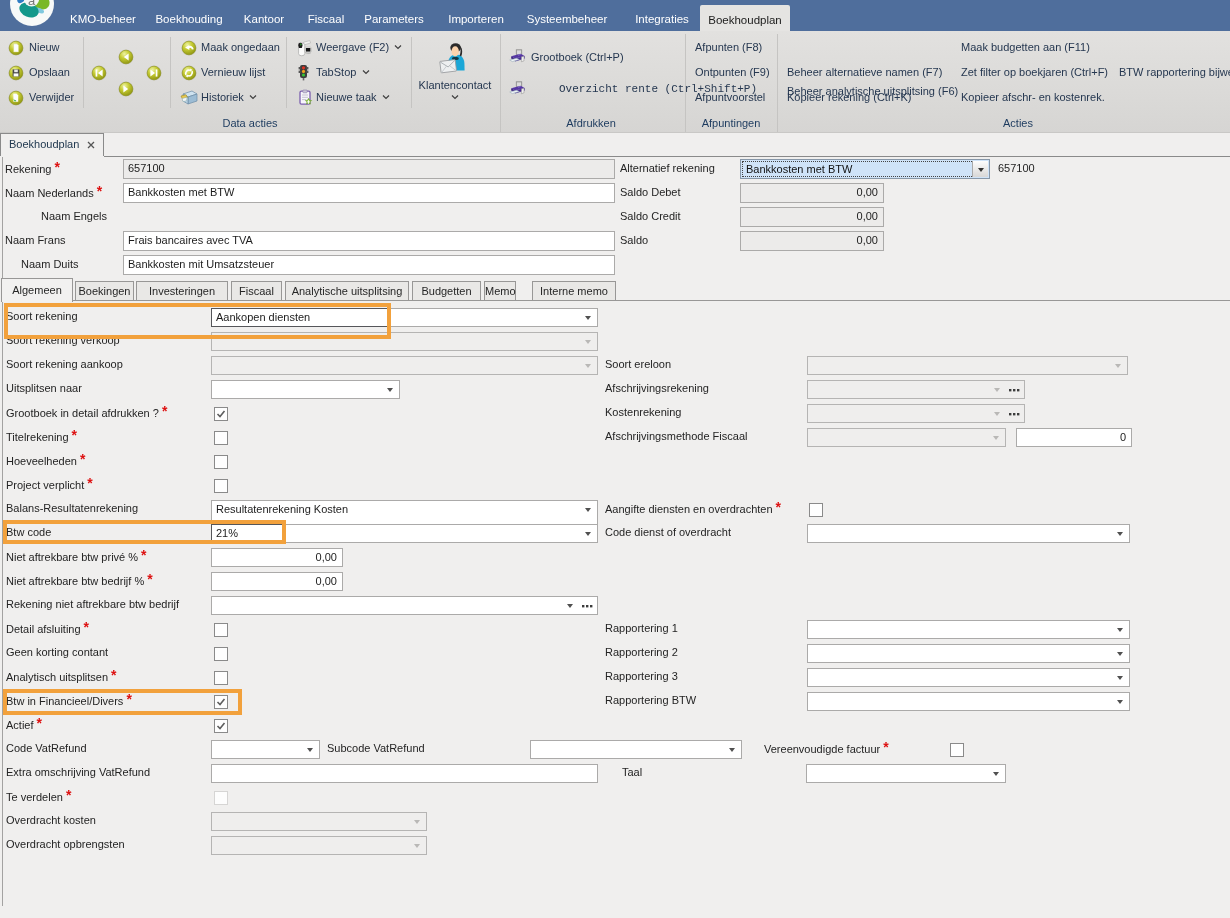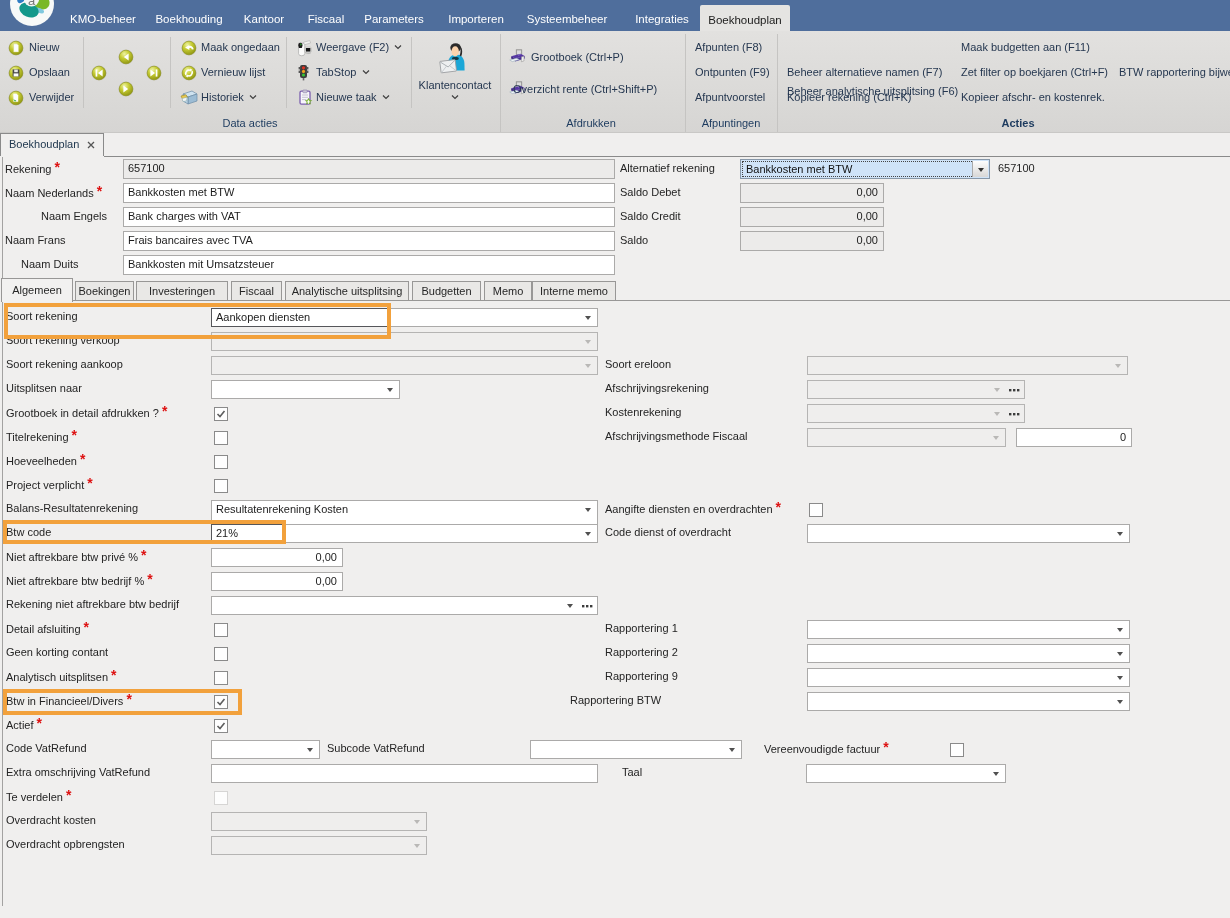--- a/index.html
+++ b/index.html
@@ -61,21 +61,21 @@
 <div class="sep" style="left:83px;top:37px;height:71px;"></div>
 <div class="sep" style="left:170px;top:37px;height:71px;"></div>
 <div class="sep" style="left:286px;top:37px;height:71px;"></div>
 <div class="sep" style="left:411px;top:37px;height:71px;"></div>
 <div class="sep" style="left:500px;top:34px;height:98px;"></div>
 <div class="sep" style="left:685px;top:34px;height:98px;"></div>
 <div class="sep" style="left:777px;top:34px;height:98px;"></div>
 <div class="gl" style="left:250px;top:117px;transform:translateX(-50%);color:#1c3a5e;">Data acties</div>
 <div class="gl" style="left:591px;top:117px;transform:translateX(-50%);color:#1c3a5e;">Afdrukken</div>
 <div class="gl" style="left:731px;top:117px;transform:translateX(-50%);color:#1c3a5e;">Afpuntingen</div>
-<div class="gl" style="left:1018px;top:117px;transform:translateX(-50%);color:#1c3a5e;font-weight:bold;">Acties</div>
+<div class="gl" style="left:1018px;top:117px;transform:translateX(-50%);color:#1c3a5e;">Acties</div>
 <svg class="ic" style="left:8px;top:39.5px" width="16" height="16" viewBox="0 0 16 16">
       <circle cx="8" cy="8" r="7.6" fill="#b9b7b2" opacity="0.55"></circle>
       <circle cx="8" cy="8" r="6.8" fill="url(#orbg)" stroke="#8a900e" stroke-width="0.6"></circle>
       <path d="M5.6 3.8 h3.4 l1.6 1.6 v6.6 h-5 z" fill="#fdfdfd" stroke="#c8cc66" stroke-width="0.4"></path>
     </svg>
 <div class="rtx" style="left:29px;top:38px;">Nieuw</div>
 <svg class="ic" style="left:8px;top:64.5px" width="16" height="16" viewBox="0 0 16 16">
       <circle cx="8" cy="8" r="7.6" fill="#b9b7b2" opacity="0.55"></circle>
       <circle cx="8" cy="8" r="6.8" fill="url(#orbg)" stroke="#8a900e" stroke-width="0.6"></circle>
       <rect x="4.6" y="4.4" width="6.8" height="7" fill="#484848"></rect>
@@ -210,21 +210,21 @@
       <rect x="7.2" y="0.8" width="5.6" height="4.6" fill="#b9b9b9" stroke="#7e7e7e" stroke-width="0.6"></rect>
       <rect x="8" y="1.6" width="4" height="3.8" fill="#dcdcdc"></rect>
       <polygon points="2.2,7.2 11.6,4.8 15.6,7.0 6.2,9.6" fill="#5637a4"></polygon>
       <polygon points="2.2,7.2 6.2,9.6 6.2,12.2 2.2,9.6" fill="#3d2383"></polygon>
       <polygon points="6.2,9.6 15.6,7.0 15.6,9.4 6.2,12.2" fill="#44289410"></polygon>
       <polygon points="6.2,9.6 15.6,7.0 15.6,9.6 6.2,12.4" fill="#442894"></polygon>
       <polygon points="12.4,8.0 15.0,7.2 15.0,11.8 12.4,12.8" fill="#f0f0ee" stroke="#8a8a8a" stroke-width="0.5"></polygon>
       <polygon points="0.8,11.0 7.6,9.2 10.4,10.6 3.4,12.6" fill="#eef3f6" stroke="#9ab0bc" stroke-width="0.6"></polygon>
       <path d="M9.0 6.2 l2.6-0.7" stroke="#9a86d8" stroke-width="0.7"></path>
     </svg>
-<div class="rtx" style="left:513px;top:80px;">Overzicht rente (Ctrl+Shift+P)</div>
+<div class="rtx" style="left:559px;top:80px;font-family:Liberation Mono, monospace;">Overzicht rente (Ctrl+Shift+P)</div>
 <div class="rtx" style="left:695px;top:38px;">Afpunten (F8)</div>
 <div class="rtx" style="left:695px;top:63px;">Ontpunten (F9)</div>
 <div class="rtx" style="left:695px;top:88px;">Afpuntvoorstel</div>
 <div class="rtx" style="left:787px;top:38px;margin-top:44px;">Beheer analytische uitsplitsing (F6)</div>
 <div class="rtx" style="left:787px;top:63px;">Beheer alternatieve namen (F7)</div>
 <div class="rtx" style="left:787px;top:88px;">Kopieer rekening (Ctrl+K)</div>
 <div class="rtx" style="left:961px;top:38px;">Maak budgetten aan (F11)</div>
 <div class="rtx" style="left:961px;top:63px;">Zet filter op boekjaren (Ctrl+F)</div>
 <div class="rtx" style="left:961px;top:88px;">Kopieer afschr- en kostenrek.</div>
 <div class="rtx" style="left:1119px;top:63px;">BTW rapportering bijwe</div>
@@ -233,42 +233,41 @@
 <svg class="ic" style="left:86px;top:140px" width="10" height="10" viewBox="0 0 10 10">
 <path d="M2 2 L8 8 M8 2 L2 8" stroke="#555" stroke-width="1.3"></path>
     </svg>
 <div style="position:absolute;left:104px;top:156px;width:1126px;height:1px;background:#8a8a8a;"></div>
 <div style="position:absolute;left:2px;top:157px;width:1px;height:749px;background:#a3a2a1;"></div>
 <div class="lbl" style="left:5px;top:159px;">Rekening<span class="ast">*</span></div>
 <div class="fld ro" style="left:123px;top:159px;width:492px;height:20px;text-align:left;padding-left:4px;">657100</div>
 <div class="lbl" style="left:5px;top:183px;">Naam Nederlands<span class="ast">*</span></div>
 <div class="fld" style="left:123px;top:183px;width:492px;height:20px;text-align:left;padding-left:4px;">Bankkosten met BTW</div>
 <div class="lbl" style="left:5px;top:207px;margin-left:36px;">Naam Engels</div>
-<div class="fld" style="left:123px;top:207px;width:492px;height:20px;text-align:left;padding-left:4px;">Bank charges with VAT</div>
 <div class="lbl" style="left:5px;top:231px;">Naam Frans</div>
 <div class="fld" style="left:123px;top:231px;width:492px;height:20px;text-align:left;padding-left:4px;">Frais bancaires avec TVA</div>
 <div class="lbl" style="left:5px;top:255px;padding-left:16px;">Naam Duits</div>
 <div class="fld" style="left:123px;top:255px;width:492px;height:20px;text-align:left;padding-left:4px;">Bankkosten mit Umsatzsteuer</div>
 <div class="lbl" style="left:620px;top:159px;">Alternatief rekening</div>
 <div style="position:absolute;left:740px;top:159px;width:250px;height:20px;background:#cfe3f8;border:1px solid #8797a8;font-size:11px;line-height:18px;padding-left:5px;color:#111;outline:1px dotted #444;outline-offset:-3px;">Bankkosten met BTW<span style="position:absolute;right:1px;top:1px;width:16px;height:16px;background:linear-gradient(#fdfdfd,#d8d7d6);border-left:1px solid #aaa;"></span><span class="arr" style="border-top-color:#333;right:5px;top:8px;"></span></div>
 <div class="lbl" style="left:998px;top:159px;">657100</div>
 <div class="lbl" style="left:620px;top:183px;">Saldo Debet</div>
 <div class="fld ro" style="left:740px;top:183px;width:144px;height:20px;text-align:right;padding-right:5px;">0,00</div>
 <div class="lbl" style="left:620px;top:207px;">Saldo Credit</div>
 <div class="fld ro" style="left:740px;top:207px;width:144px;height:20px;text-align:right;padding-right:5px;">0,00</div>
 <div class="lbl" style="left:620px;top:231px;">Saldo</div>
 <div class="fld ro" style="left:740px;top:231px;width:144px;height:20px;text-align:right;padding-right:5px;">0,00</div>
 <div style="position:absolute;left:2px;top:300px;width:1228px;height:1px;background:#989796;"></div>
 <div class="ttab" style="left:1px;top:278px;width:72px;height:24px;background:#f2f1f0;z-index:3;line-height:23px;">Algemeen</div>
 <div class="ttab" style="left:75px;top:281px;width:59px;height:19px;line-height:19px;">Boekingen</div>
 <div class="ttab" style="left:136px;top:281px;width:92px;height:19px;line-height:19px;">Investeringen</div>
 <div class="ttab" style="left:231px;top:281px;width:51px;height:19px;line-height:19px;">Fiscaal</div>
 <div class="ttab" style="left:285px;top:281px;width:124px;height:19px;line-height:19px;">Analytische uitsplitsing</div>
 <div class="ttab" style="left:412px;top:281px;width:69px;height:19px;line-height:19px;">Budgetten</div>
-<div class="ttab" style="left:484px;top:281px;width:48px;height:19px;line-height:19px;">Memo</div>
+<div class="ttab" style="left:484px;top:281px;width:32px;height:19px;line-height:19px;">Memo</div>
 <div class="ttab" style="left:532px;top:281px;width:84px;height:19px;line-height:19px;">Interne memo</div>
 <div class="lbl" style="left:6px;top:307px;">Soort rekening</div>
 <div class="fld" style="left:211px;top:308px;width:387px;height:19px;padding-left:4px;">
       <span class="arr" style="border-top-color:#505050;right:6px"></span>
     </div>
 <div class="fld" style="left:211px;top:308px;width:178px;height:19px;padding-left:4px;border-color:#55565a;">Aankopen diensten</div>
 <div class="lbl" style="left:6px;top:331px;">Soort rekening verkoop</div>
 <div class="fld dis" style="left:211px;top:332px;width:387px;height:19px;padding-left:4px;">
       <span class="arr" style="border-top-color:#b9b8b6;right:6px"></span>
     </div>
@@ -390,23 +389,23 @@
       <span class="arr" style="border-top-color:#505050;right:6px"></span>
     </div>
 <div class="lbl" style="left:605px;top:619px;">Rapportering 1</div>
 <div class="fld" style="left:807px;top:620px;width:323px;height:19px;padding-left:4px;">
       <span class="arr" style="border-top-color:#505050;right:6px"></span>
     </div>
 <div class="lbl" style="left:605px;top:643px;">Rapportering 2</div>
 <div class="fld" style="left:807px;top:644px;width:323px;height:19px;padding-left:4px;">
       <span class="arr" style="border-top-color:#505050;right:6px"></span>
     </div>
-<div class="lbl" style="left:605px;top:667px;">Rapportering 9</div>
+<div class="lbl" style="left:605px;top:667px;">Rapportering 3</div>
 <div class="fld" style="left:807px;top:668px;width:323px;height:19px;padding-left:4px;">
       <span class="arr" style="border-top-color:#505050;right:6px"></span>
     </div>
-<div class="lbl" style="left:570px;top:691px;">Rapportering BTW</div>
+<div class="lbl" style="left:605px;top:691px;">Rapportering BTW</div>
 <div class="fld" style="left:807px;top:692px;width:323px;height:19px;padding-left:4px;">
       <span class="arr" style="border-top-color:#505050;right:6px"></span>
     </div>
 <div class="obox" style="left:4px;top:303px;width:387px;height:36px;"></div>
 <div class="obox" style="left:3px;top:520px;width:283px;height:24px;"></div>
 <div class="obox" style="left:3px;top:689px;width:239px;height:26px;"></div>
 </div>
 </body></html>

